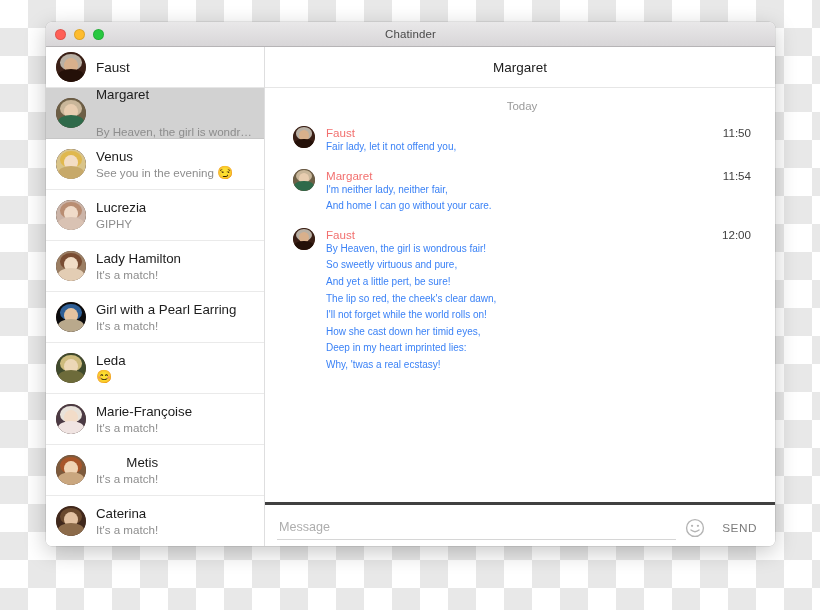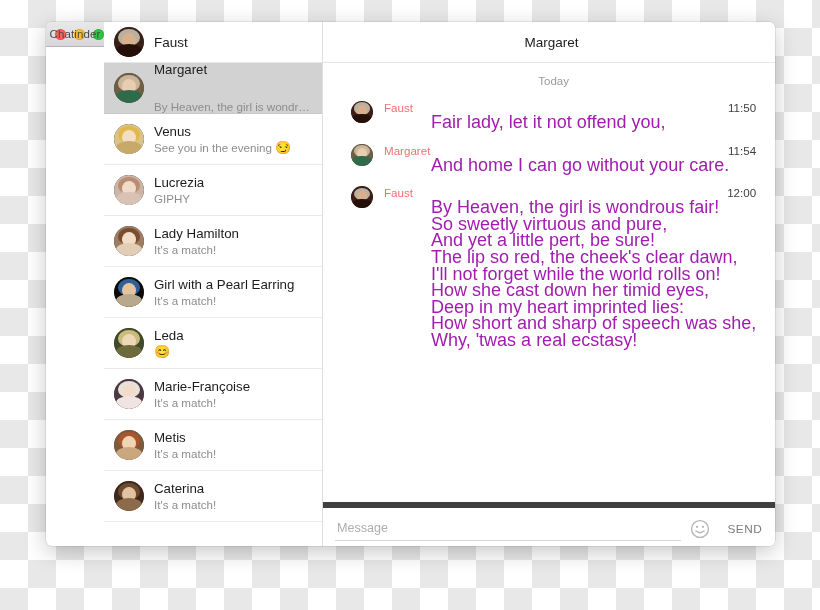--- a/index.html
+++ b/index.html
@@ -29,21 +29,21 @@
     position: absolute;
     left: 46px;
     top: 22px;
     width: 729px;
     height: 524px;
     background: #ffffff;
     border-radius: 6px;
     overflow: hidden;
     box-shadow: 0 6px 22px rgba(0,0,0,0.22), 0 0 0 0.5px rgba(0,0,0,0.14);
     display: flex;
-    flex-direction: row;
+    flex-direction: column;
   }
 
   
   #titlebar {
     height: 25px;
     flex: 0 0 25px;
     background: linear-gradient(to bottom, #e9e8e9, #d8d6d8);
     border-bottom: 1px solid #b6b4b6;
     display: flex;
     align-items: center;
@@ -193,32 +193,31 @@
     color: #f2706f;
     flex: 1 1 auto;
   }
   .m-time {
     font-size: 11.6px;
     color: #3f3f3f;
     flex: 0 0 auto;
     padding-left: 10px;
   }
   .m-line {
-    font-size: 18px;
-    color: #a21caf;
+    font-size: 10px;
+    color: #3b82f6;
     line-height: 16.6px;
     white-space: nowrap;
-    margin-left: 47px;
   }
 
   
   #composer {
     flex: 0 0 44px;
     height: 44px;
-    border-top: 6px solid #404040;
+    border-top: 3px solid #404040;
     display: flex;
     align-items: center;
     padding: 4px 16px 0 12px;
   }
   #msg-input {
     flex: 1 1 auto;
     border: none;
     border-bottom: 1px solid #d6d6d6;
     outline: none;
     font-family: "Liberation Sans", sans-serif;
@@ -363,21 +362,21 @@
               </span>
             </div>
             <div class="conv">
               <span class="avatar">
                 <i class="av-bg" style="background: rgb(125, 90, 60);"></i>
                 <i class="av-hair" style="background: rgb(168, 86, 42);"></i>
                 <i class="av-face" style="background: rgb(240, 212, 180);"></i>
                 <i class="av-body" style="background: rgb(202, 167, 127);"></i>
               </span>
               <span class="texts">
-                <span class="cname" style="display: block;">Metis</span>
+                <span class="cname" style="display: block; text-align: right;">Metis</span>
                 <span class="cprev" style="display: block;"><span>It's a match!</span></span>
               </span>
             </div>
             <div class="conv">
               <span class="avatar">
                 <i class="av-bg" style="background: rgb(64, 40, 28);"></i>
                 <i class="av-hair" style="background: rgb(107, 74, 46);"></i>
                 <i class="av-face" style="background: rgb(227, 194, 162);"></i>
                 <i class="av-body" style="background: rgb(140, 107, 74);"></i>
               </span>
@@ -418,20 +417,21 @@
                   <i class="av-bg" style="background: rgb(109, 95, 70);"></i>
                   <i class="av-hair" style="background: rgb(201, 182, 154);"></i>
                   <i class="av-face" style="background: rgb(232, 205, 176);"></i>
                   <i class="av-body" style="background: rgb(47, 106, 74);"></i>
                 </span>
                 <div class="m-main">
                   <div class="m-top">
                     <span class="m-sender" style="color: rgb(242, 112, 111);">Margaret</span>
                     <span class="m-time">11:54</span>
                   </div>
+                  <div class="m-line">I'm neither lady, neither fair,</div>
                   <div class="m-line">And home I can go without your care.</div>
                 </div>
               </div>
               <div class="msg">
                 <span class="avatar sm">
                   <i class="av-bg" style="background: rgb(58, 31, 22);"></i>
                   <i class="av-hair" style="background: rgb(185, 176, 164);"></i>
                   <i class="av-face" style="background: rgb(216, 176, 140);"></i>
                   <i class="av-body" style="background: rgb(36, 16, 8);"></i>
                 </span>
@@ -440,21 +440,20 @@
                     <span class="m-sender" style="color: rgb(242, 112, 111);">Faust</span>
                     <span class="m-time">12:00</span>
                   </div>
                   <div class="m-line">By Heaven, the girl is wondrous fair!</div>
                   <div class="m-line">So sweetly virtuous and pure,</div>
                   <div class="m-line">And yet a little pert, be sure!</div>
                   <div class="m-line">The lip so red, the cheek's clear dawn,</div>
                   <div class="m-line">I'll not forget while the world rolls on!</div>
                   <div class="m-line">How she cast down her timid eyes,</div>
                   <div class="m-line">Deep in my heart imprinted lies:</div>
-                  <div class="m-line">How short and sharp of speech was she,</div>
                   <div class="m-line">Why, 'twas a real ecstasy!</div>
                 </div>
               </div>
             </div>
         </div>
 
         <div id="composer">
           <input id="msg-input" type="text" placeholder="Message" style="">
           <span id="emoji-btn">
             <svg viewBox="0 0 24 24" width="22" height="22" aria-hidden="true">

